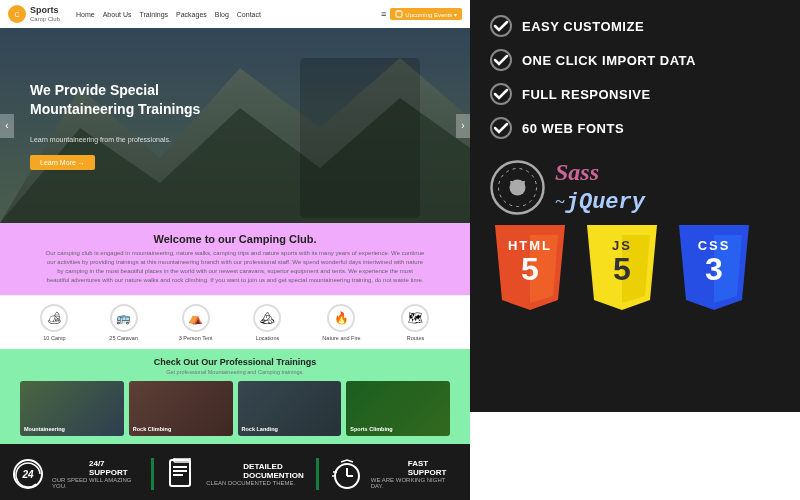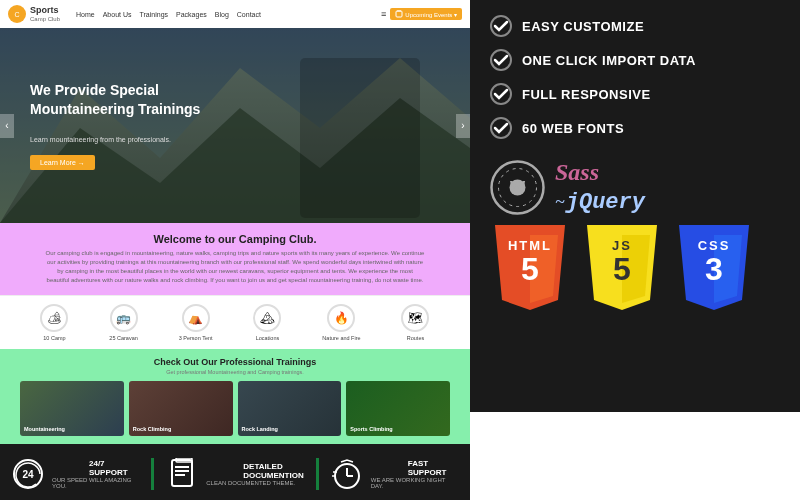--- a/index.html
+++ b/index.html
@@ -178,21 +178,22 @@
       padding: 0 12px;
       border-right: 3px solid #15803d;
     }
     .bottom-item:last-child { border-right: none; }
     .bottom-icon {
       width: 32px;
       height: 32px;
       flex-shrink: 0;
       display: flex;
       align-items: center;
-      justify-content: flex-end;
+      justify-content: center;
+      font-style: italic;
     }
     .bottom-text { }
     .bottom-title { color: white; font-size: 8px; font-weight: bold; margin-left: 37px; }
     .bottom-subtitle { color: #aaa; font-size: 6px; }
 
     
     .right-panel {
       width: 330px;
       height: 412px;
       background: #1a1a1a;

